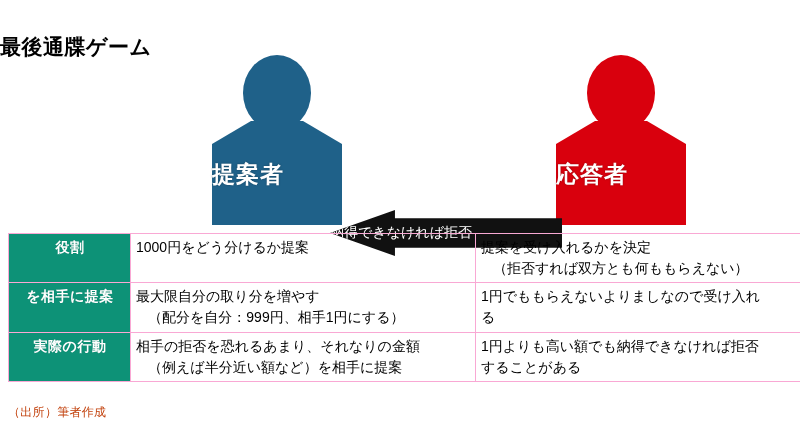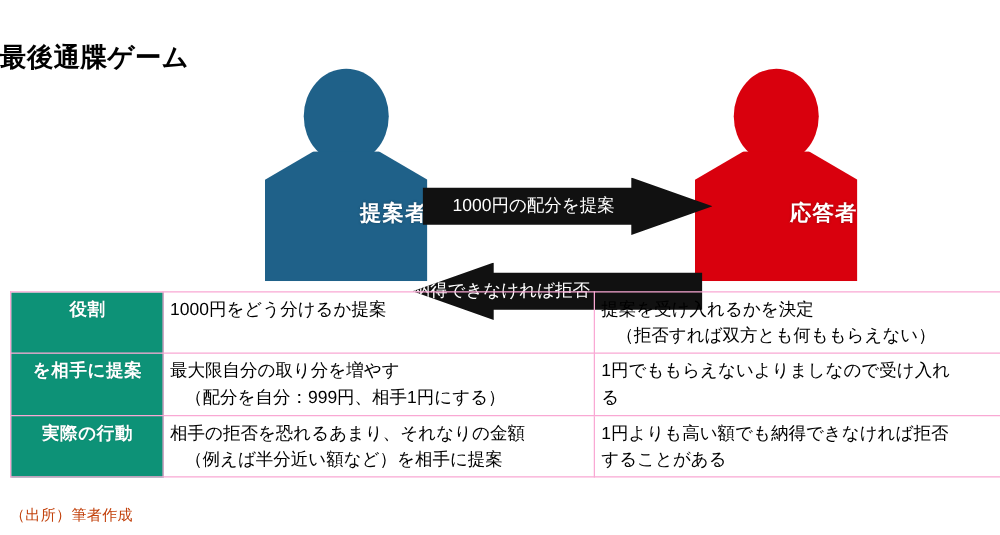--- a/index.html
+++ b/index.html
@@ -60,22 +60,22 @@
     top: 66px;
     width: 130px;
     height: 104px;
     clip-path: polygon(0% 22%, 30% 0%, 70% 0%, 100% 22%, 100% 100%, 0% 100%);
   }
   .person .plabel {
     position: absolute;
     left: 0;
     top: 104px;
     width: 130px;
-    text-align: right;
-    font-size: 17px;
+    text-align: left;
+    font-size: 23px;
     font-weight: bold;
     color: #ffffff;
     text-shadow: 0 0 2px rgba(0,0,0,0.35);
     letter-spacing: 1px;
   }
 
   #person-proposer { left: 212px; top: 5px; }
   #person-proposer .head,
   #person-proposer .body { background: #1F6189; }
 
@@ -172,23 +172,20 @@
     <div class="body"></div>
     <div class="plabel">提案者</div>
   </div>
 
   <div class="person" id="person-responder">
     <div class="head"></div>
     <div class="body"></div>
     <div class="plabel">応答者</div>
   </div>
 
-  <div class="arrow" id="arrow-offer">
-    <span>1000円の配分を提案</span>
-  </div>
 
   <div class="arrow" id="arrow-reject">
     <span>納得できなければ拒否</span>
   </div>
 
 </div>
 
 <div class="table-wrap">
   <table class="matrix">
     <tbody>

